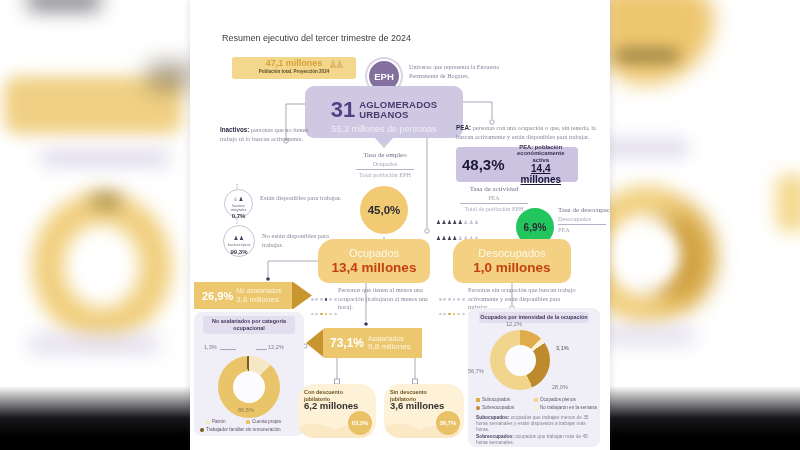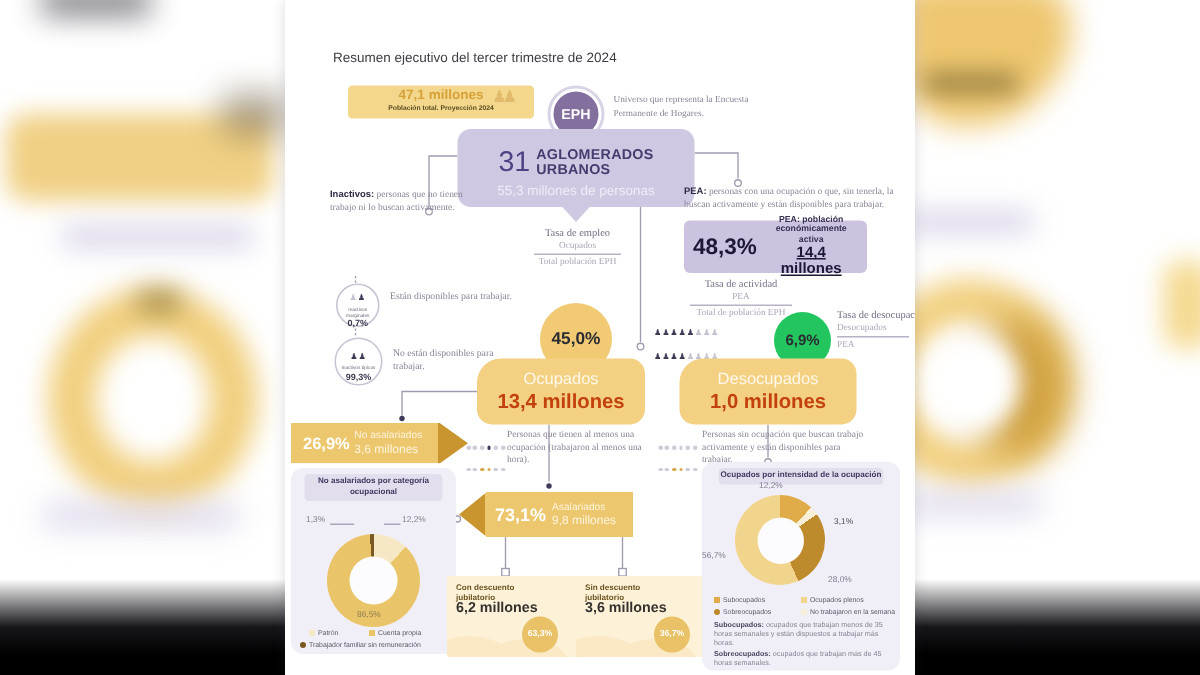--- a/index.html
+++ b/index.html
@@ -44,21 +44,21 @@
   .banner .c{font-size:4.5px;font-weight:bold;color:#5a4a1f;}
   .banner-people{left:138px;top:58px;font-family:"DejaVu Sans",sans-serif;font-size:11px;color:#dfb766;letter-spacing:-3px;opacity:.85;}
   
   .eph{left:177px;top:59px;width:34px;height:34px;border-radius:50%;background:#83709f;border:2px solid #fff;
        box-shadow:0 0 0 2px #d9d3e6;box-sizing:border-box;display:flex;align-items:center;justify-content:center;
        color:#fff;font-weight:bold;font-size:9.5px;z-index:4;}
   .universe{left:219px;top:63px;width:112px;font-size:6.2px;line-height:1.45;}
   
   .aglo{left:115px;top:86px;width:158px;height:52px;background:#cfc8e2;border-radius:9px;text-align:center;z-index:3;}
   .aglo .row{margin-top:13px;display:flex;justify-content:center;align-items:center;gap:4px;line-height:1;}
-  .aglo .n{font-size:19px;font-weight:normal;color:#4f4284;}
+  .aglo .n{font-size:22px;font-weight:bold;color:#4f4284;}
   .aglo .lbl{font-size:9.5px;font-weight:bold;color:#463b6e;text-align:left;line-height:1.05;letter-spacing:.2px;}
   .aglo .people{margin-top:3px;font-size:9px;color:#efedf7;}
   .chevron{left:184px;top:137px;width:0;height:0;border-left:10px solid transparent;border-right:10px solid transparent;border-top:11px solid #cfc8e2;z-index:3;}
   
   .defblock{font-size:6.3px;line-height:1.4;}
   .defblock b{font-family:"Liberation Sans",sans-serif;color:#2e2a45;font-weight:bold;}
   .def-inactivos{left:30px;top:126px;width:104px;}
   .def-pea{left:266px;top:124px;width:152px;}
   
   .statbox{background:#cbc3e0;border-radius:4px;display:flex;align-items:center;gap:5px;padding:0 6px;box-sizing:border-box;}
@@ -85,21 +85,21 @@
   .frac{text-align:center;line-height:1.25;}
   .frac .t{font-family:"Liberation Serif",serif;font-size:7px;color:#746d85;}
   .frac .n,.frac .d{font-family:"Liberation Serif",serif;font-size:6.2px;color:#aba4b8;}
   .frac .bar{border-top:1px solid #b8b1c5;margin:1px auto;}
   .frac-empleo{left:150px;top:151px;width:90px;} .frac-empleo .bar{width:58px;}
   .frac-actividad{left:266px;top:185px;width:76px;} .frac-actividad .bar{width:68px;}
   .frac-desocup{left:368px;top:206px;width:80px;text-align:left;}
   .frac-desocup .bar{width:48px;margin:1px 0;}
   
   .ycircle{border-radius:50%;display:flex;align-items:center;justify-content:center;font-weight:bold;color:#2b2b33;}
-  .c45{left:170px;top:202px;width:48px;height:48px;background:#f2ca73;font-size:11.5px;}
+  .c45{left:170px;top:186px;width:48px;height:48px;background:#f2ca73;font-size:11.5px;}
   .c69{left:326px;top:208px;width:38px;height:38px;background:#22c55e;font-size:10px;}
   
   .pg{font-family:"DejaVu Sans",sans-serif;font-size:5.5px;line-height:1.1;margin-right:.5px;}
   .pg-d{color:#3e3a58;} .pg-l{color:#c7c3d4;}
   .pea-picto{left:246px;top:211px;width:64px;line-height:1;}
   .dot{width:2.8px;height:2.8px;border-radius:50%;display:inline-block;margin:0 .9px;}
   .dot-d{background:#3e3a58;} .dot-l{background:#cfcbd9;} .dot-g{background:#d8a94e;}
   .dotgrid{line-height:.9;width:30px;}
   
   .bigbox{background:#f4d083;border-radius:16px 10px 10px 10px;text-align:center;line-height:1.15;
@@ -133,21 +133,21 @@
   .donut{position:absolute;border-radius:50%;}
   .donut .hole{position:absolute;background:#fcfbfe;border-radius:50%;}
   .d1{left:24px;top:44px;width:62px;height:62px;} .d1 .hole{left:15px;top:15px;width:32px;height:32px;}
   .d2{left:22px;top:22px;width:60px;height:60px;} .d2 .hole{left:14.5px;top:14.5px;width:31px;height:31px;}
   .dlabel{position:absolute;font-size:5.6px;color:#807a8d;line-height:1;}
   .lead{position:absolute;background:#aca5ba;height:1px;}
   .legend-item{position:absolute;font-size:4.6px;color:#5c5668;display:flex;align-items:center;gap:2px;line-height:1;}
   .sw{width:4px;height:4px;display:inline-block;flex:none;}
   .sw-round{border-radius:50%;}
   
-  .jub{background:#fdf1d8;border-radius:2px;overflow:hidden;padding-left:28px;}
+  .jub{background:#fdf1d8;border-radius:16px;overflow:hidden;}
   .jub-a{left:108px;top:384px;width:78px;height:54px;}
   .jub-b{left:194px;top:384px;width:80px;height:54px;}
   .jub .t{position:absolute;left:6px;top:5px;width:62px;font-size:5.4px;font-weight:bold;color:#6b5420;line-height:1.25;}
   .jub .a{position:absolute;left:6px;top:16px;font-size:9.5px;font-weight:bold;color:#33312e;}
   .wave1,.wave2{position:absolute;background:#fbe9c6;border-radius:50%;}
   .wave1{left:-12px;bottom:-16px;width:54px;height:30px;}
   .wave2{left:26px;bottom:-18px;width:54px;height:30px;}
   .jub .badge{position:absolute;width:24px;height:24px;border-radius:50%;background:#e9c166;color:#fff;
               font-size:5.8px;font-weight:bold;display:flex;align-items:center;justify-content:center;}
   .jub-a .badge{left:50px;top:27px;} .jub-b .badge{left:52px;top:27px;}

